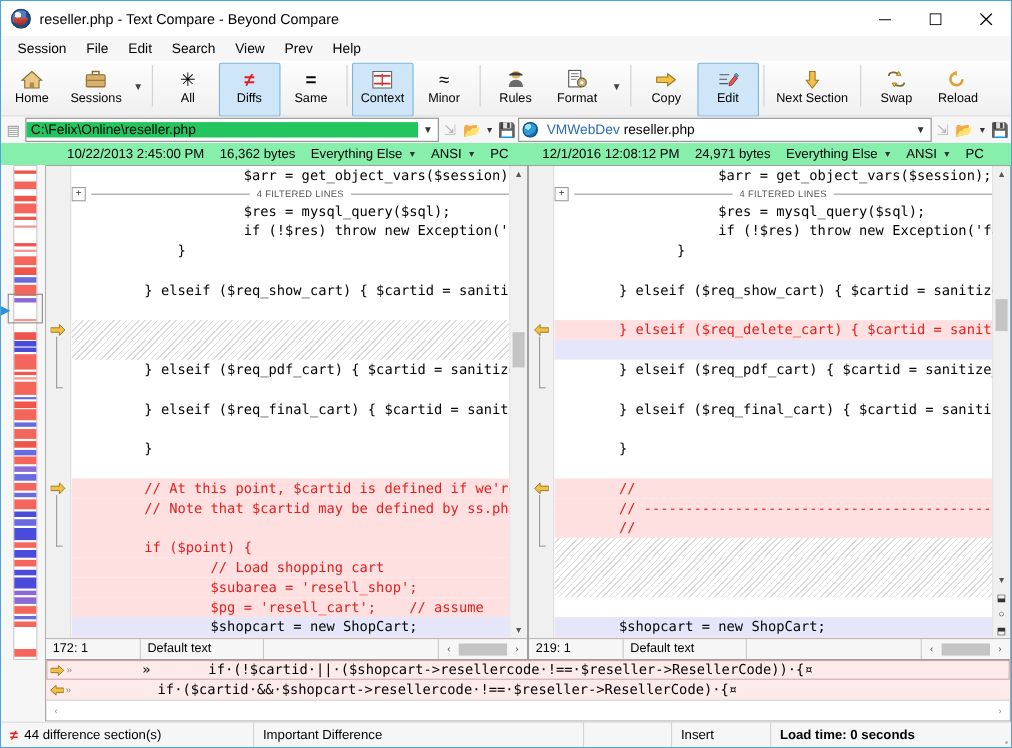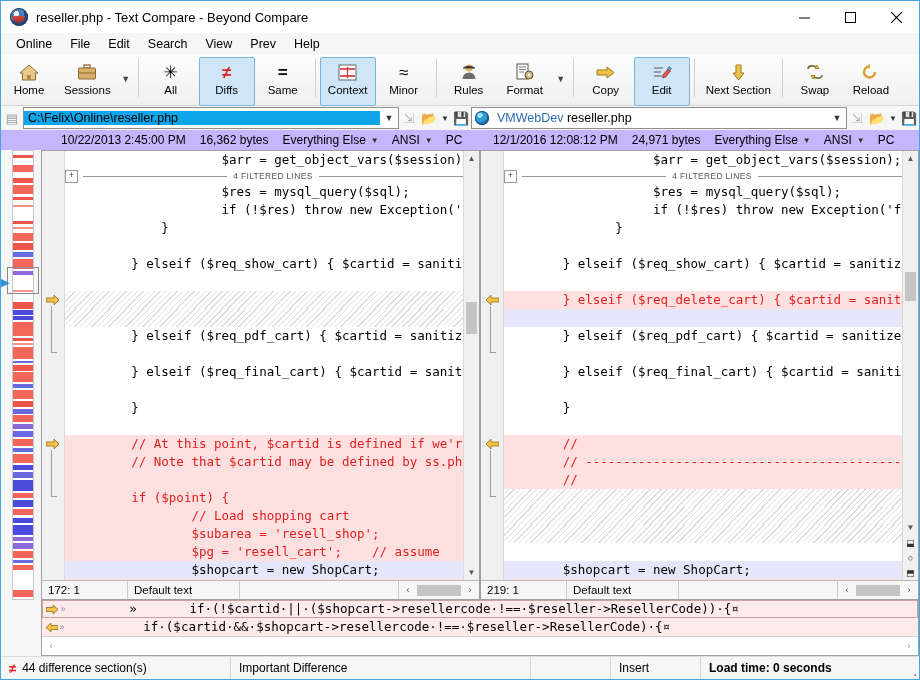--- a/index.html
+++ b/index.html
@@ -41,32 +41,32 @@
   .tcaret{width:16px;height:44px;display:flex;align-items:center;justify-content:center;font-size:9px;color:#444;}
 
   
   .pathrow{height:24px;display:flex;align-items:center;flex:0 0 auto;background:#f6f6f6;}
   .pathside{display:flex;align-items:center;height:24px;}
   .pathside.left{width:470px;}
   .pathside.right{width:448px;}
   .leadicon{width:22px;height:20px;display:flex;align-items:center;justify-content:center;color:#9a9a9a;font-size:13px;}
   .combo{flex:1;height:20px;border:1px solid #8e8e8e;background:#fff;display:flex;align-items:center;position:relative;}
   .combo .val{flex:1;padding-left:4px;font-size:12.5px;white-space:nowrap;overflow:hidden;}
-  .combo.sel .val{background:#0ea5e9;}
+  .combo.sel .val{background:#22c55e;}
   .combo .cv{width:18px;text-align:center;font-size:9px;color:#333;}
   .picon{width:20px;height:22px;display:flex;align-items:center;justify-content:center;font-size:13px;}
   .picon.dim{color:#b6b6b6;}
   .pcaret{width:12px;text-align:center;font-size:8px;color:#333;}
   .globe{width:14px;height:14px;border-radius:50%;margin:0 4px 0 3px;
     background:radial-gradient(circle at 35% 30%, #9fe0ff 0 20%, #2f9bd6 21% 55%, #1c6aa8 56% 100%);
     box-shadow:inset 0 0 0 1px #14517f;flex:0 0 auto;}
   .srvname{color:#2b6db5;}
 
   
-  .inforow{height:20px;display:flex;align-items:center;font-size:12px;flex:0 0 auto;background:#c4b5fd;}
+  .inforow{height:20px;display:flex;align-items:center;font-size:12px;flex:0 0 auto;background:#86efac;}
   .infoside{display:flex;align-items:center;height:20px;}
   .infoside.left{width:470px;padding-left:60px;box-sizing:border-box;}
   .infoside.right{width:448px;padding-left:22px;box-sizing:border-box;}
   .infoside span.f{margin-right:14px;white-space:nowrap;}
   .infoside .dd{font-size:8px;color:#333;margin-right:13px;}
 
   
   .main{flex:1 1 auto;display:flex;min-height:0;background:#f6f6f6;}
 
   
@@ -161,21 +161,21 @@
       <div class="tb-btn close">
         <svg width="11" height="11" viewBox="0 0 11 11">
             <line x1="0" y1="0" x2="11" y2="11" stroke="#000" stroke-width="1.2"></line>
             <line x1="11" y1="0" x2="0" y2="11" stroke="#000" stroke-width="1.2"></line>
           </svg>
       </div>
     </div>
   </div>
 
   <div class="menubar">
-    <div class="menu-item"><span>Online</span></div>
+    <div class="menu-item"><span>Session</span></div>
     <div class="menu-item"><span>File</span></div>
     <div class="menu-item"><span>Edit</span></div>
     <div class="menu-item"><span>Search</span></div>
     <div class="menu-item"><span>View</span></div>
     <div class="menu-item"><span>Prev</span></div>
     <div class="menu-item"><span>Help</span></div>
   </div>
 
   <div class="toolbar">
     <div class="tbtn">

